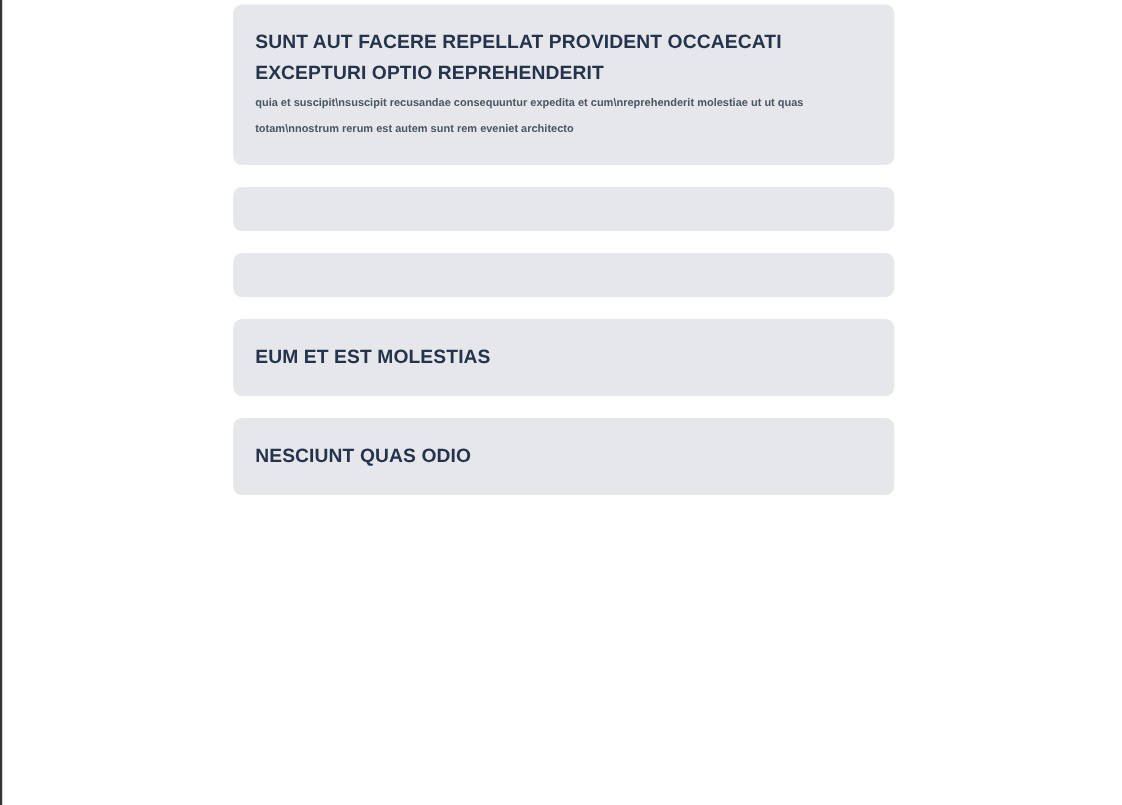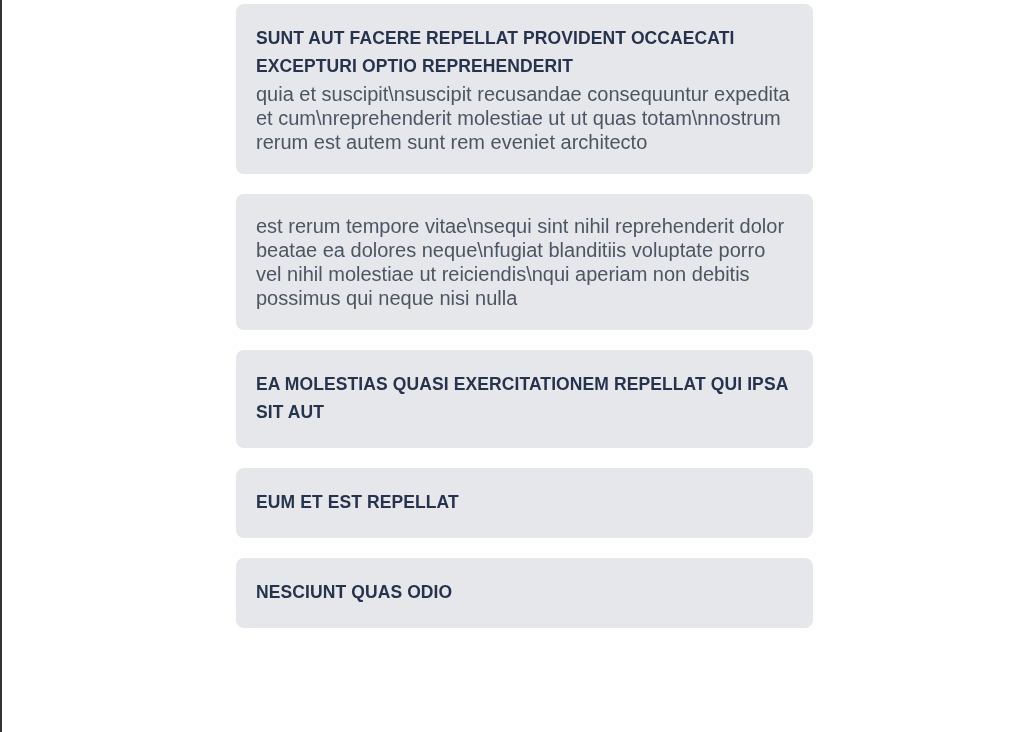--- a/index.html
+++ b/index.html
@@ -13,57 +13,54 @@
   .posts-list {
     width: 601px;
     margin-left: 210px;
     padding-top: 4px;
   }
   .post-card {
     background: var(--card-bg, #e6e7eb);
     border-radius: 8px;
     padding: 20px 20px;
     margin-bottom: 20px;
-    margin-left: 24px;
   }
   .post-title {
     color: var(--title-color, #26334d);
     font-size: 17.5px;
     line-height: 28px;
     font-weight: 700;
     letter-spacing: 0.1px;
     margin-bottom: 2px;
   }
   .post-body {
     color: var(--body-color, #4b5563);
-    font-size: 20px;
+    font-size: 10px;
     line-height: 24px;
-    font-weight: 400;
+    font-weight: 700;
   }
 </style>
 </head>
 <body>
 
 <main class="posts-list">
 
   <article class="post-card">
     <h2 class="post-title">SUNT AUT FACERE REPELLAT PROVIDENT OCCAECATI EXCEPTURI OPTIO REPREHENDERIT</h2>
     <p class="post-body">quia et suscipit\nsuscipit recusandae consequuntur expedita et cum\nreprehenderit molestiae ut ut quas totam\nnostrum rerum est autem sunt rem eveniet architecto</p>
   </article>
 
   <article class="post-card">
-    <p class="post-body">est rerum tempore vitae\nsequi sint nihil reprehenderit dolor beatae ea dolores neque\nfugiat blanditiis voluptate porro vel nihil molestiae ut reiciendis\nqui aperiam non debitis possimus qui neque nisi nulla</p>
   </article>
 
   <article class="post-card">
-    <h2 class="post-title">EA MOLESTIAS QUASI EXERCITATIONEM REPELLAT QUI IPSA SIT AUT</h2>
   </article>
 
   <article class="post-card">
-    <h2 class="post-title">EUM ET EST REPELLAT</h2>
+    <h2 class="post-title">EUM ET EST MOLESTIAS</h2>
   </article>
 
   <article class="post-card">
     <h2 class="post-title">NESCIUNT QUAS ODIO</h2>
     <p class="post-body"></p>
   </article>
 
 </main>
 
 </body></html>

